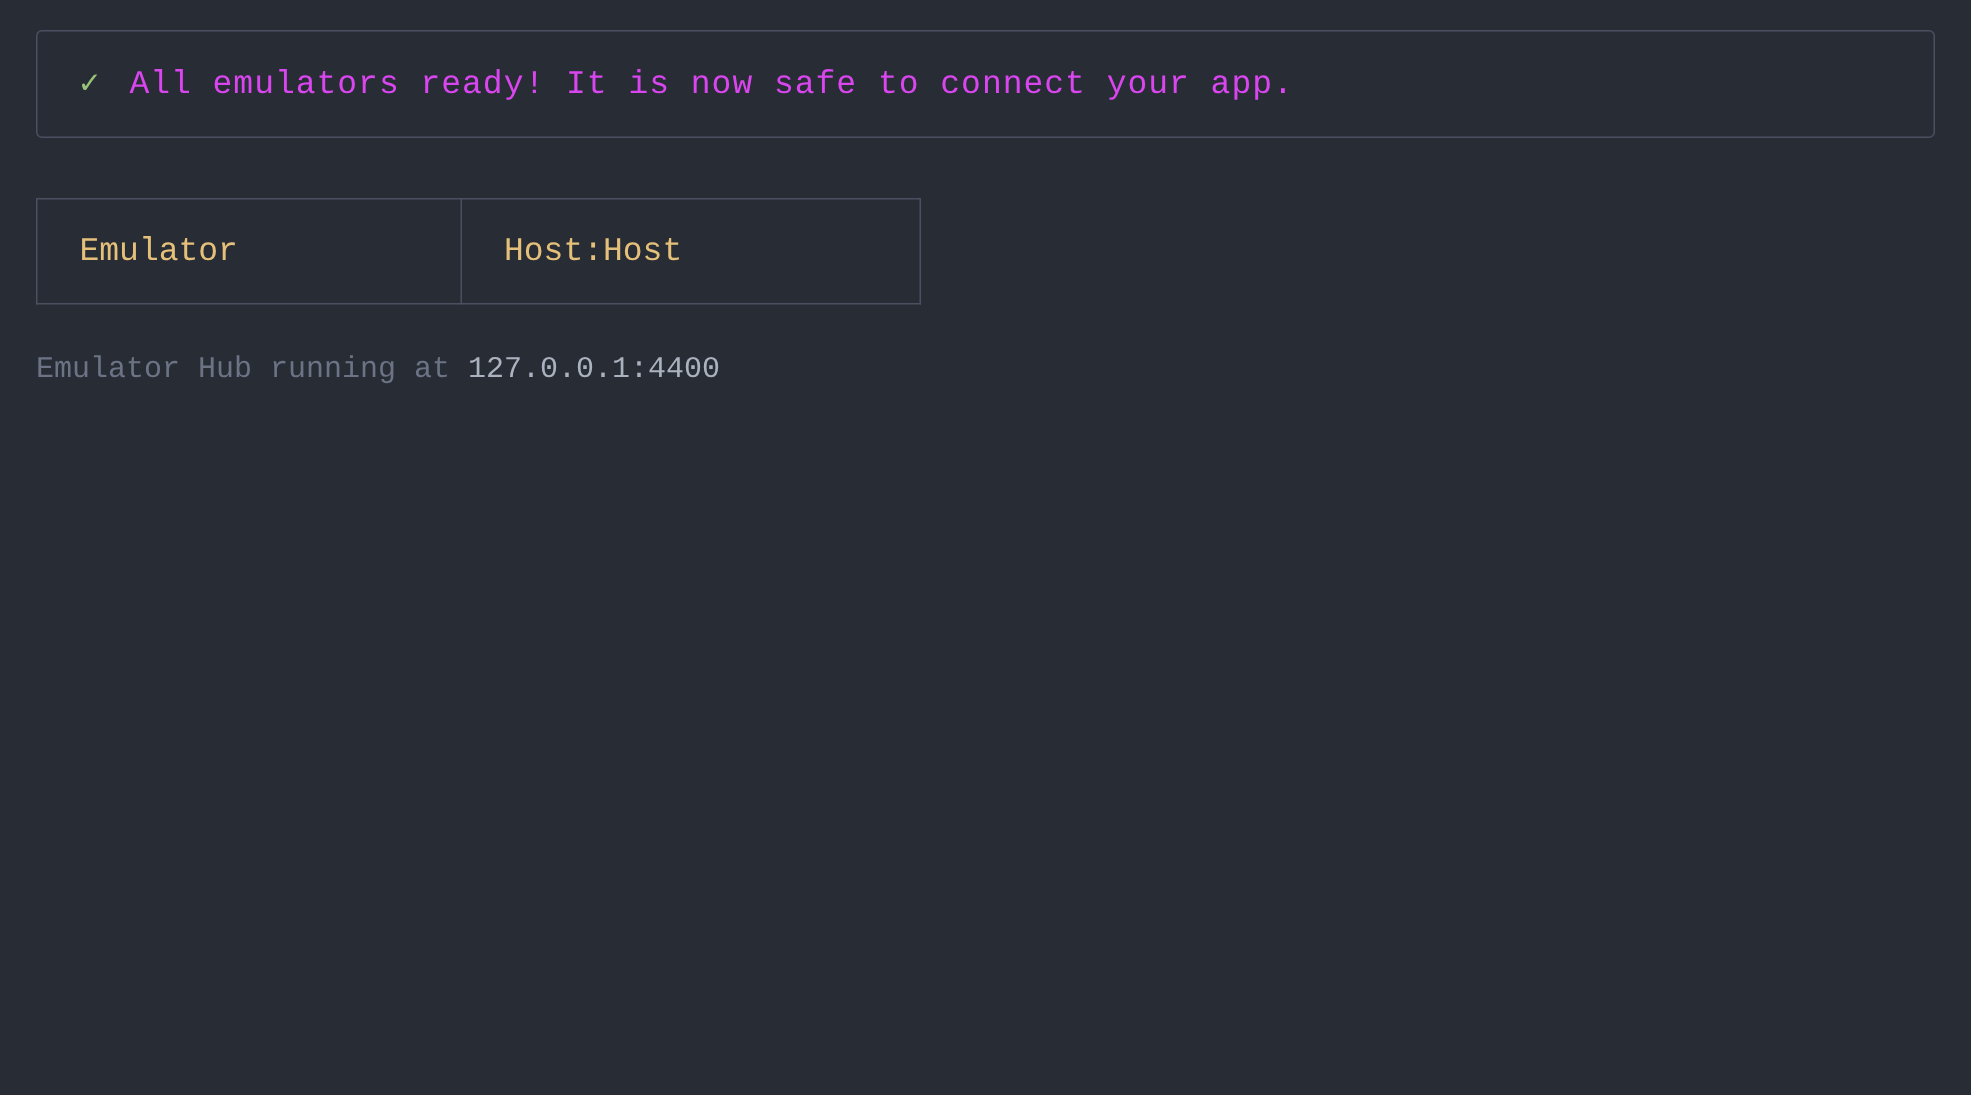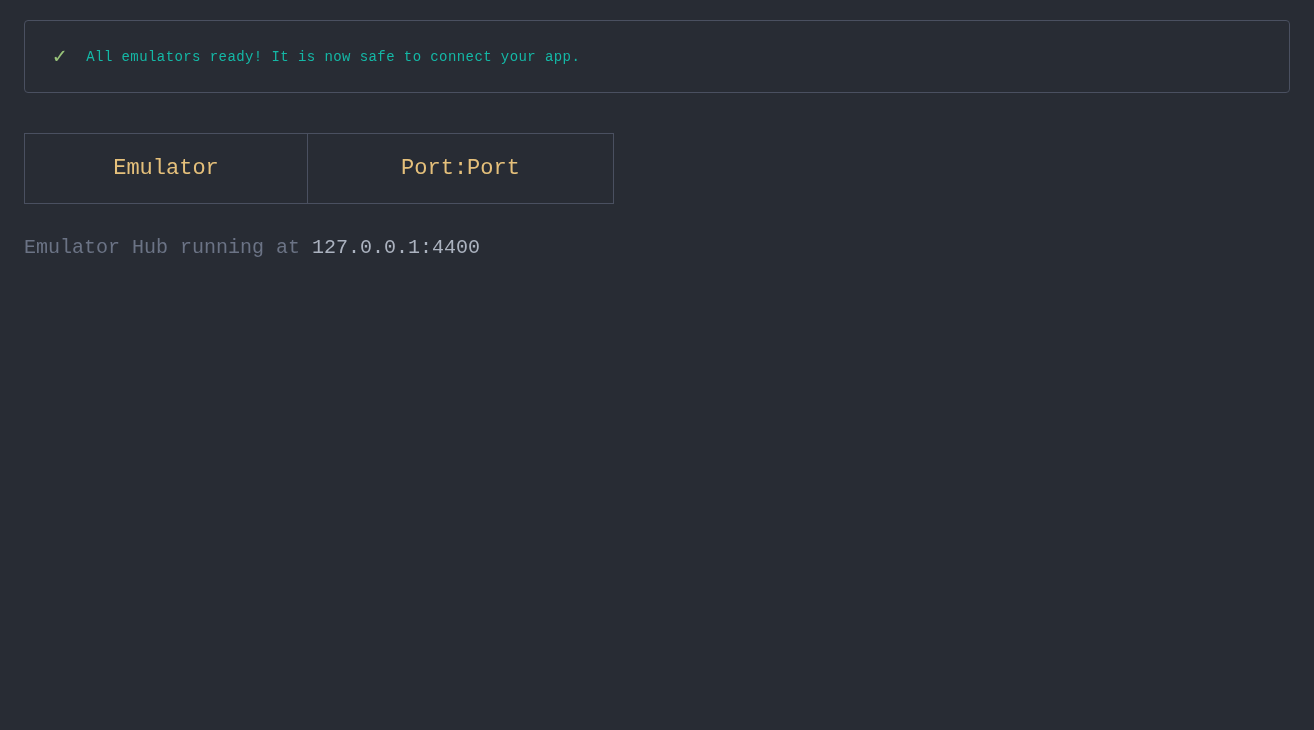--- a/index.html
+++ b/index.html
@@ -29,39 +29,39 @@
     }
 
     .checkmark {
       color: #98c379;
       font-size: 22px;
       font-weight: bold;
       flex-shrink: 0;
     }
 
     .banner-text {
-      color: #14b8a6;
-      font-size: 14px;
+      color: #d946ef;
+      font-size: 22px;
       font-family: 'Courier New', Courier, monospace;
       letter-spacing: 0.03em;
     }
 
     .table-container {
       margin-bottom: 32px;
     }
 
     table {
       border-collapse: collapse;
       border: 1px solid #4a5060;
       width: 590px;
     }
 
     th, td {
       padding: 22px 28px;
-      text-align: center;
+      text-align: left;
       font-family: 'Courier New', Courier, monospace;
       font-size: 22px;
       border: 1px solid #4a5060;
     }
 
     th {
       color: #e5c07b;
       font-weight: normal;
       background-color: #282c34;
     }
@@ -92,21 +92,21 @@
 <div class="success-banner">
   <span class="checkmark">✓</span>
   <span class="banner-text">All emulators ready! It is now safe to connect your app.</span>
 </div>
 
 <div class="table-container">
   <table>
     <thead>
       <tr>
         <th>Emulator</th>
-        <th>Port:Port</th>
+        <th>Host:Host</th>
       </tr>
     </thead>
     <tbody id="table-body">
       </tbody>
   </table>
 </div>
 
 <div class="footer-info">
   <div class="footer-line">
     <span>Emulator Hub running at </span><span class="highlight">127.0.0.1:4400</span>

